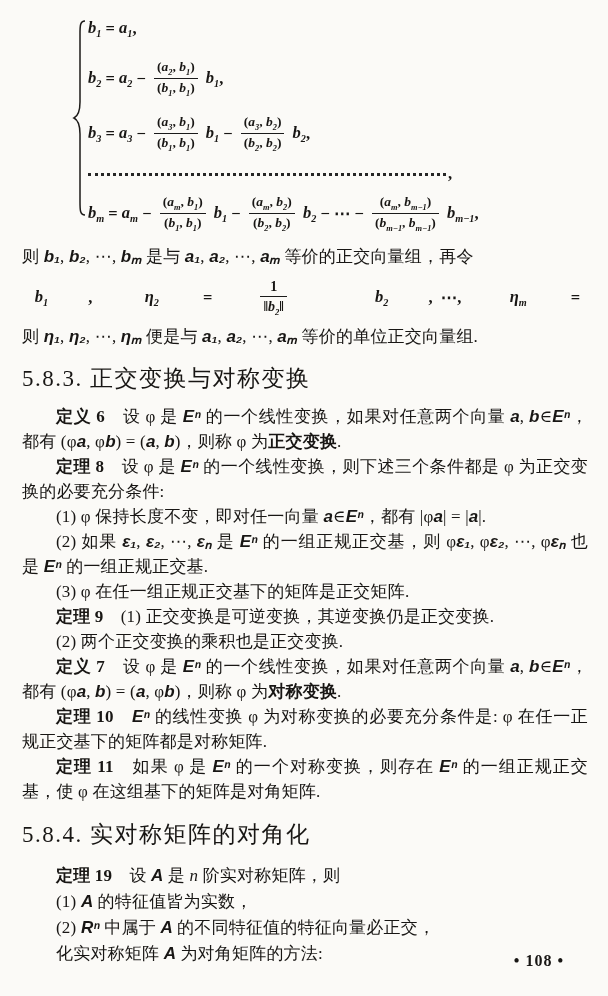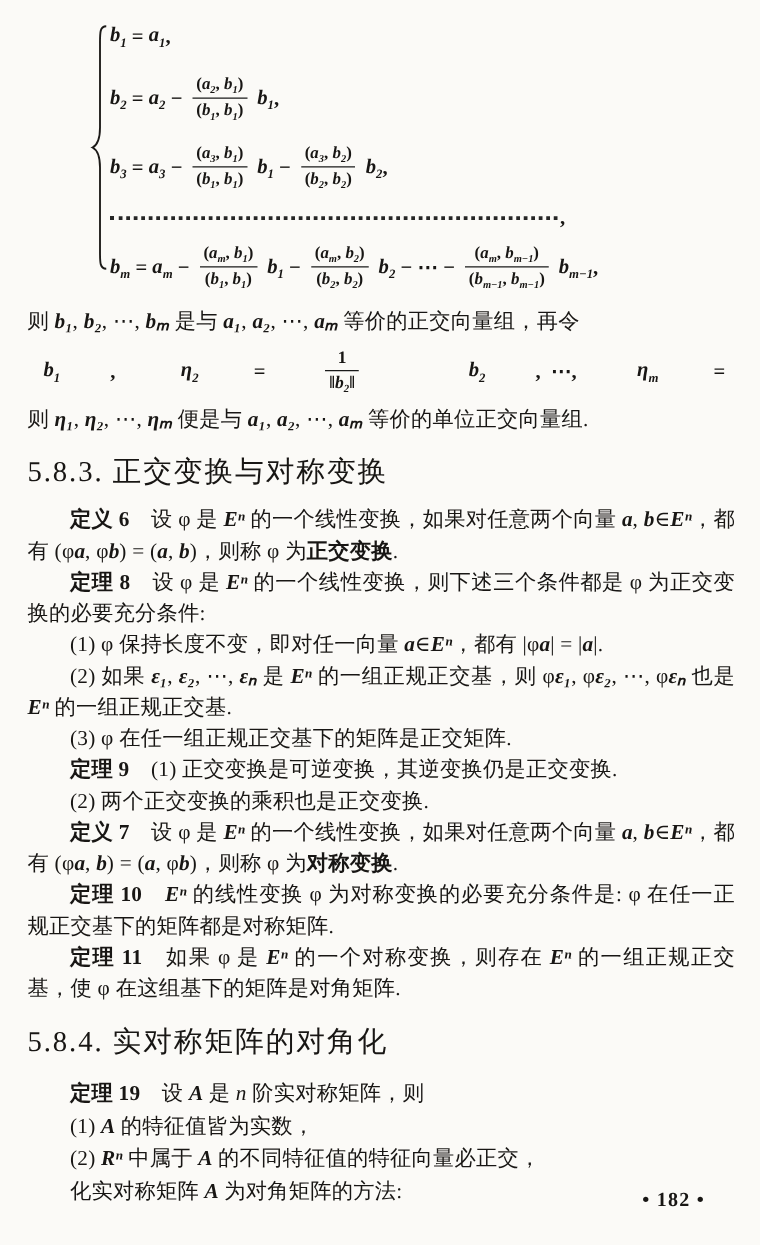--- a/index.html
+++ b/index.html
@@ -25,21 +25,21 @@
   .frac{display:inline-flex;flex-direction:column;vertical-align:middle;
         margin:0 4px;font-size:13.5px;line-height:1.25;text-align:center;}
   .frac .den{border-top:1.5px solid #1a1a1a;padding:1px 3px 0;}
   .frac .num{padding:0 3px;}
   .dotline{display:inline-block;height:0;border-bottom:3.5px dotted #262626;margin-right:2px;}
 
   
   .para{font-size:17px;line-height:25px;margin:0;text-align:justify;letter-spacing:0.2px;}
   .para.ind{text-indent:2em;}
   .r-b{font-weight:700;}
-  .r-bi{font-weight:700;font-style:italic;font-family:Liberation Serif, serif;letter-spacing:0;}
+  .r-bi{font-weight:700;font-style:italic;font-family:Liberation Sans, sans-serif;letter-spacing:0;}
   .r-i{font-style:italic;font-family:"Liberation Serif","DejaVu Serif",serif;}
   .lead{margin-top:6px;}
 
   
   .eta{display:flex;justify-content:center;align-items:center;margin:9px 0 7px;font-size:16.5px;font-weight:700;gap:40px;}
   .eta .frac{font-size:14px;}
 
   .section-heading{font-size:23px;font-weight:500;letter-spacing:1.5px;margin:0;}
   .sh1{margin:14px 0 10px;}
   .sh2{margin:15px 0 13px;}
@@ -179,15 +179,15 @@
     </div>
 
   <h2 class="section-heading sh2">5.8.4. 实对称矩阵的对角化</h2>
   <div class="sec2">
       <p class="para ind"><span class="r-b">定理 19</span><span>　设 </span><span class="r-bi">A</span><span> 是 </span><span class="r-i">n</span><span> 阶实对称矩阵，则</span></p>
       <p class="para ind"><span>(1) </span><span class="r-bi">A</span><span> 的特征值皆为实数，</span></p>
       <p class="para ind"><span>(2) </span><span class="r-bi">Rⁿ</span><span> 中属于 </span><span class="r-bi">A</span><span> 的不同特征值的特征向量必正交，</span></p>
       <p class="para ind"><span>化实对称矩阵 </span><span class="r-bi">A</span><span> 为对角矩阵的方法:</span></p>
     </div>
 
-  <div class="page-number">• 182 •</div>
+  <div class="page-number">• 108 •</div>
 
 </div>
 
 </body></html>

